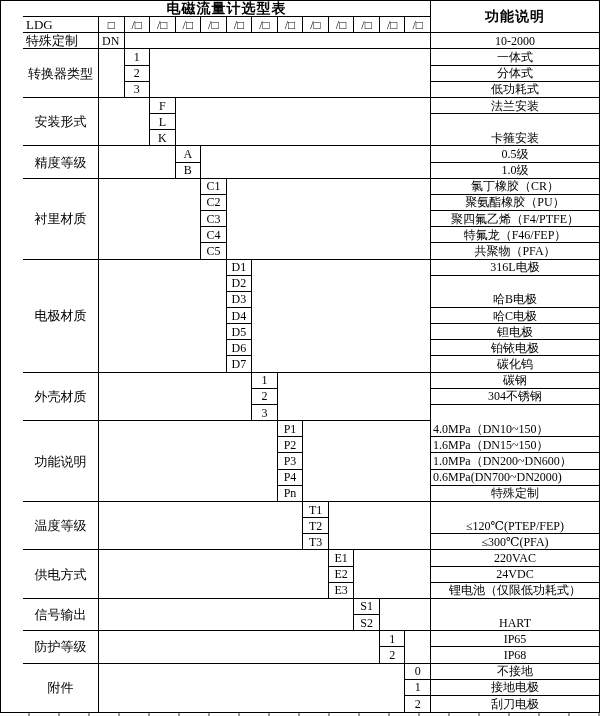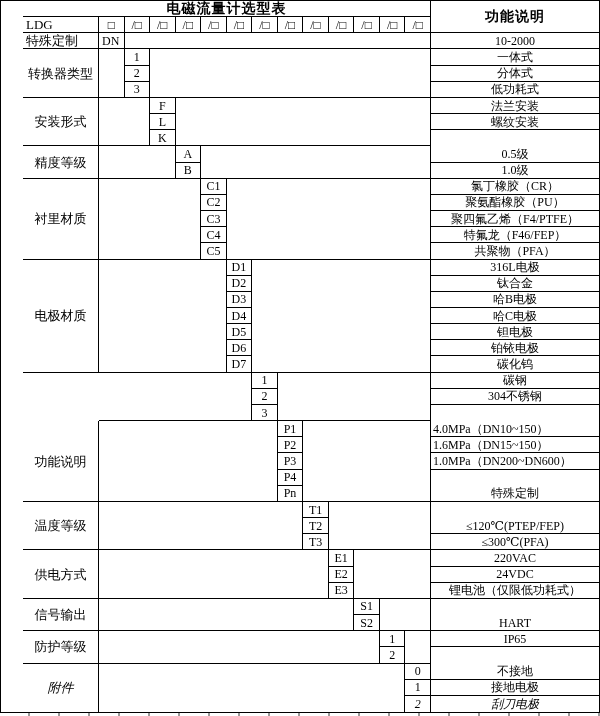--- a/index.html
+++ b/index.html
@@ -18,21 +18,21 @@
     border-right:1px solid #000;border-bottom:1px solid #000;
     display:flex;align-items:center;justify-content:center;
     font-size:12px;line-height:1;white-space:nowrap;overflow:hidden;
     min-width:0;min-height:0;
   }
   .lab{font-size:13px;}
   .l{justify-content:flex-start;padding-left:3px;}
   .vl{justify-content:flex-start;padding-left:2px;}
   .t{font-size:14px;font-weight:bold;letter-spacing:1px;}
   .ec{border-right:none;}
-  .eb{border-bottom:none;font-style:italic;}
+  .eb{border-bottom:none;}
   .code{font-size:12px;}
   .ticks{
     width:600px;height:3px;
     background:repeating-linear-gradient(90deg,#fff 0 28px,#9a9a9a 28px 30px);
   }
 </style>
 </head>
 <body>
 
 <div class="tbl">
@@ -69,21 +69,21 @@
   <div class="c ec" style="grid-area:5/15/6/16">分体式</div>
   <div class="c lab" style="grid-area:7/1/10/2">安装形式</div>
 
   <div class="c ec" style="grid-area:6/15/7/16">低功耗式</div>
   <div class="c" style="grid-area:7/2/10/4"></div>
   <div class="c code" style="grid-area:7/4/8/5">F</div>
   <div class="c code" style="grid-area:8/4/9/5">L</div>
   <div class="c code" style="grid-area:9/4/10/5">K</div>
   <div class="c" style="grid-area:7/5/10/15"></div>
   <div class="c ec" style="grid-area:7/15/8/16">法兰安装</div>
-  <div class="c ec" style="grid-area:8/15/9/16">螺纹安装</div>
+  <div class="c ec" style="grid-area:9/15/10/16">卡箍安装</div>
 
   <div class="c lab" style="grid-area:10/1/12/2">精度等级</div>
   <div class="c" style="grid-area:10/2/12/5"></div>
   <div class="c code" style="grid-area:10/5/11/6">A</div>
   <div class="c code" style="grid-area:11/5/12/6">B</div>
   <div class="c" style="grid-area:10/6/12/15"></div>
   <div class="c ec" style="grid-area:10/15/11/16">0.5级</div>
   <div class="c ec" style="grid-area:11/15/12/16">1.0级</div>
 
   <div class="c lab" style="grid-area:12/1/17/2">衬里材质</div>
@@ -104,46 +104,47 @@
   <div class="c" style="grid-area:17/2/24/7"></div>
   <div class="c code" style="grid-area:17/7/18/8">D1</div>
   <div class="c code" style="grid-area:18/7/19/8">D2</div>
   <div class="c code" style="grid-area:19/7/20/8">D3</div>
   <div class="c code" style="grid-area:20/7/21/8">D4</div>
   <div class="c code" style="grid-area:21/7/22/8">D5</div>
   <div class="c code" style="grid-area:22/7/23/8">D6</div>
   <div class="c code" style="grid-area:23/7/24/8">D7</div>
   <div class="c" style="grid-area:17/8/24/15"></div>
   <div class="c ec" style="grid-area:17/15/18/16">316L电极</div>
-  <div class="c ec" style="grid-area:18/15/19/16">钛合金</div>
   <div class="c ec" style="grid-area:19/15/20/16">哈B电极</div>
   <div class="c ec" style="grid-area:20/15/21/16">哈C电极</div>
   <div class="c ec" style="grid-area:21/15/22/16">钽电极</div>
   <div class="c ec" style="grid-area:22/15/23/16">铂铱电极</div>
   <div class="c ec" style="grid-area:23/15/24/16">碳化钨</div>
 
+  <div class="c lab" style="grid-area:24/1/27/2">外壳材质</div>
   <div class="c" style="grid-area:24/2/27/8"></div>
   <div class="c code" style="grid-area:24/8/25/9">1</div>
   <div class="c code" style="grid-area:25/8/26/9">2</div>
   <div class="c code" style="grid-area:26/8/27/9">3</div>
   <div class="c" style="grid-area:24/9/27/15"></div>
   <div class="c ec" style="grid-area:24/15/25/16">碳钢</div>
   <div class="c ec" style="grid-area:25/15/26/16">304不锈钢</div>
 
   <div class="c lab" style="grid-area:27/1/32/2">功能说明</div>
   <div class="c" style="grid-area:27/2/32/9"></div>
   <div class="c code" style="grid-area:27/9/28/10">P1</div>
   <div class="c code" style="grid-area:28/9/29/10">P2</div>
   <div class="c code" style="grid-area:29/9/30/10">P3</div>
   <div class="c code" style="grid-area:30/9/31/10">P4</div>
   <div class="c code" style="grid-area:31/9/32/10">Pn</div>
   <div class="c" style="grid-area:27/10/32/15"></div>
   <div class="c ec vl" style="grid-area:27/15/28/16">4.0MPa（DN10~150）</div>
   <div class="c ec vl" style="grid-area:28/15/29/16">1.6MPa（DN15~150）</div>
   <div class="c ec vl" style="grid-area:29/15/30/16">1.0MPa（DN200~DN600）</div>
+  <div class="c ec vl" style="grid-area:30/15/31/16">0.6MPa(DN700~DN2000)</div>
   <div class="c ec" style="grid-area:31/15/32/16">特殊定制</div>
 
   <div class="c lab" style="grid-area:32/1/35/2">温度等级</div>
   <div class="c" style="grid-area:32/2/35/10"></div>
   <div class="c code" style="grid-area:32/10/33/11">T1</div>
   <div class="c code" style="grid-area:33/10/34/11">T2</div>
   <div class="c code" style="grid-area:34/10/35/11">T3</div>
   <div class="c" style="grid-area:32/11/35/15"></div>
   <div class="c ec" style="grid-area:33/15/34/16">≤120℃(PTEP/FEP)</div>
   <div class="c ec" style="grid-area:34/15/35/16">≤300℃(PFA)</div>
@@ -164,20 +165,21 @@
   <div class="c code" style="grid-area:39/12/40/13">S2</div>
   <div class="c" style="grid-area:38/13/40/15"></div>
   <div class="c lab" style="grid-area:40/1/42/2">防护等级</div>
 
   <div class="c ec" style="grid-area:39/15/40/16">HART</div>
   <div class="c" style="grid-area:40/2/42/13"></div>
   <div class="c code" style="grid-area:40/13/41/14">1</div>
   <div class="c code" style="grid-area:41/13/42/14">2</div>
   <div class="c" style="grid-area:40/14/42/15"></div>
   <div class="c ec" style="grid-area:40/15/41/16">IP65</div>
+  <div class="c ec" style="grid-area:41/15/42/16">IP68</div>
 
   <div class="c lab eb" style="grid-area:42/1/45/2">附件</div>
   <div class="c eb" style="grid-area:42/2/45/14"></div>
   <div class="c code" style="grid-area:42/14/43/15">0</div>
   <div class="c code" style="grid-area:43/14/44/15">1</div>
   <div class="c code eb" style="grid-area:44/14/45/15">2</div>
   <div class="c ec" style="grid-area:42/15/43/16">不接地</div>
   <div class="c ec" style="grid-area:43/15/44/16">接地电极</div>
   <div class="c ec eb" style="grid-area:44/15/45/16">刮刀电极</div>
 

